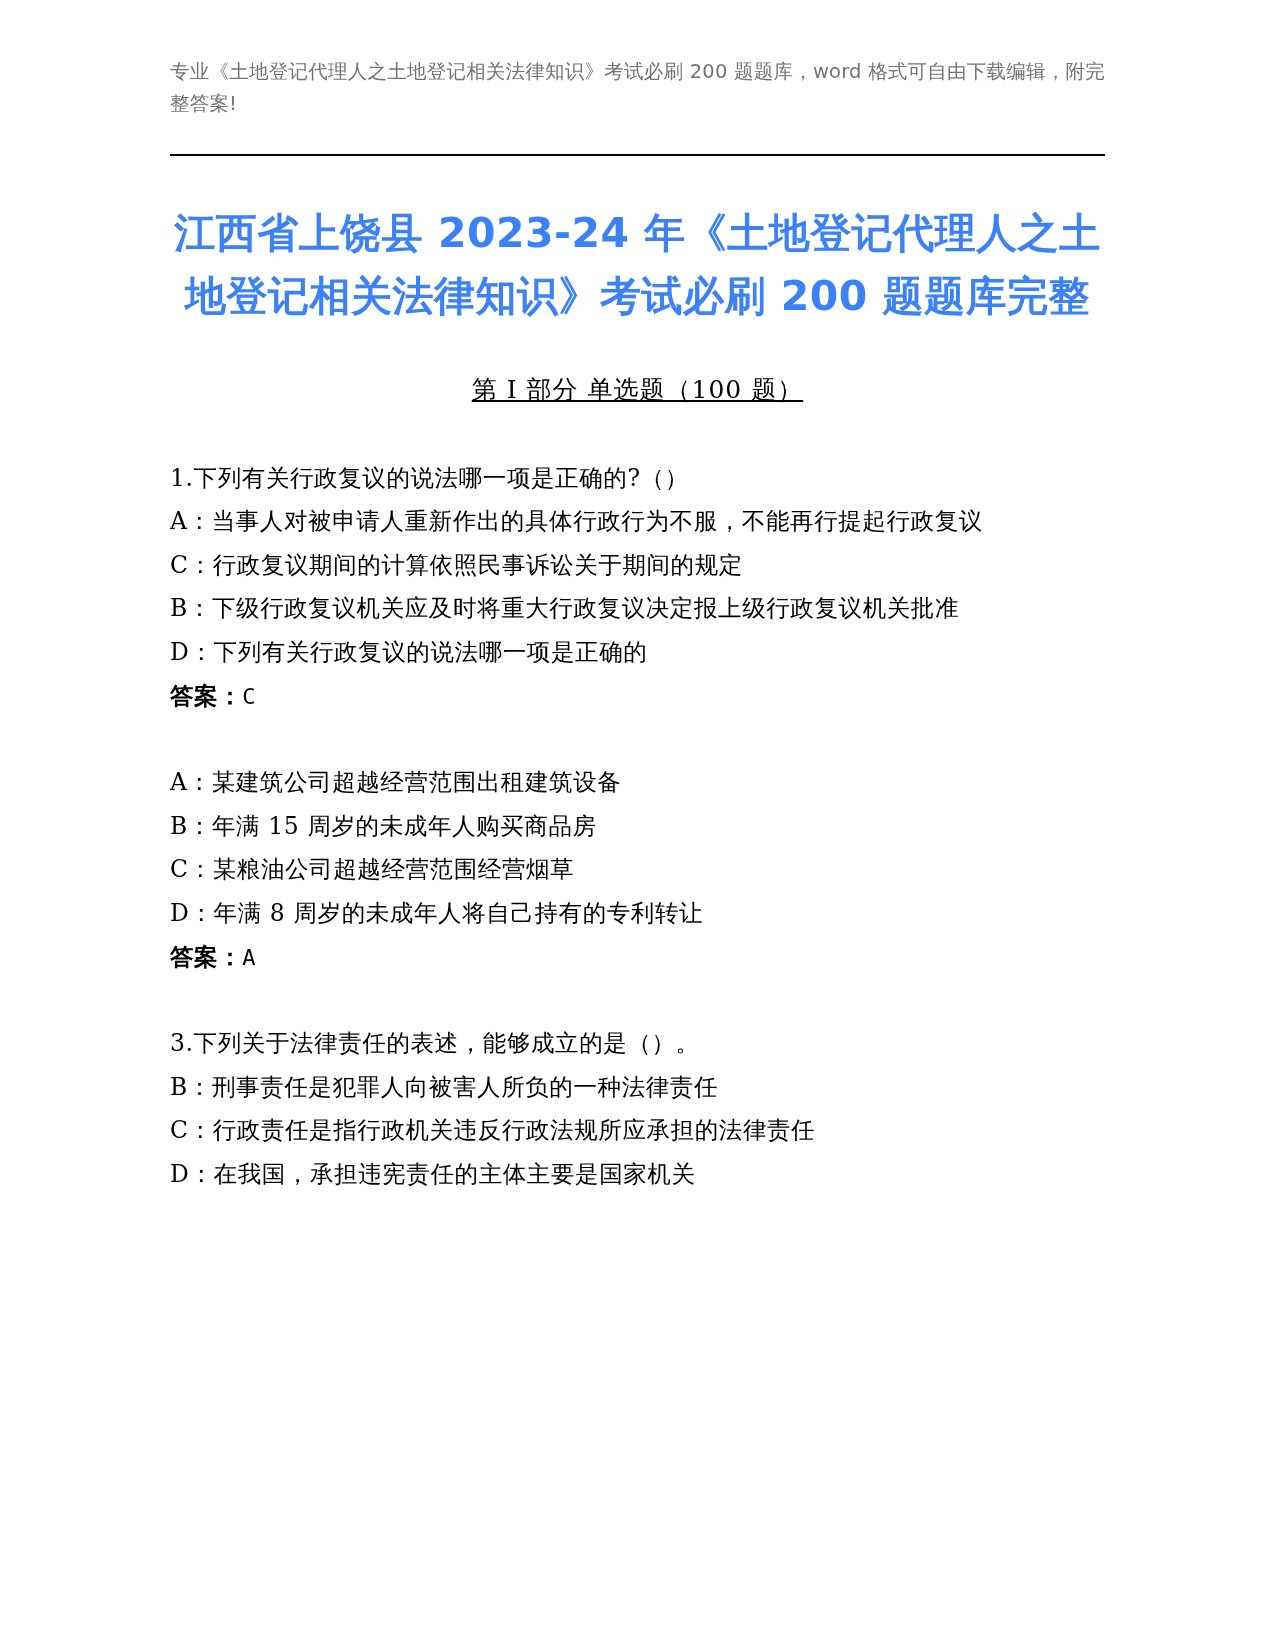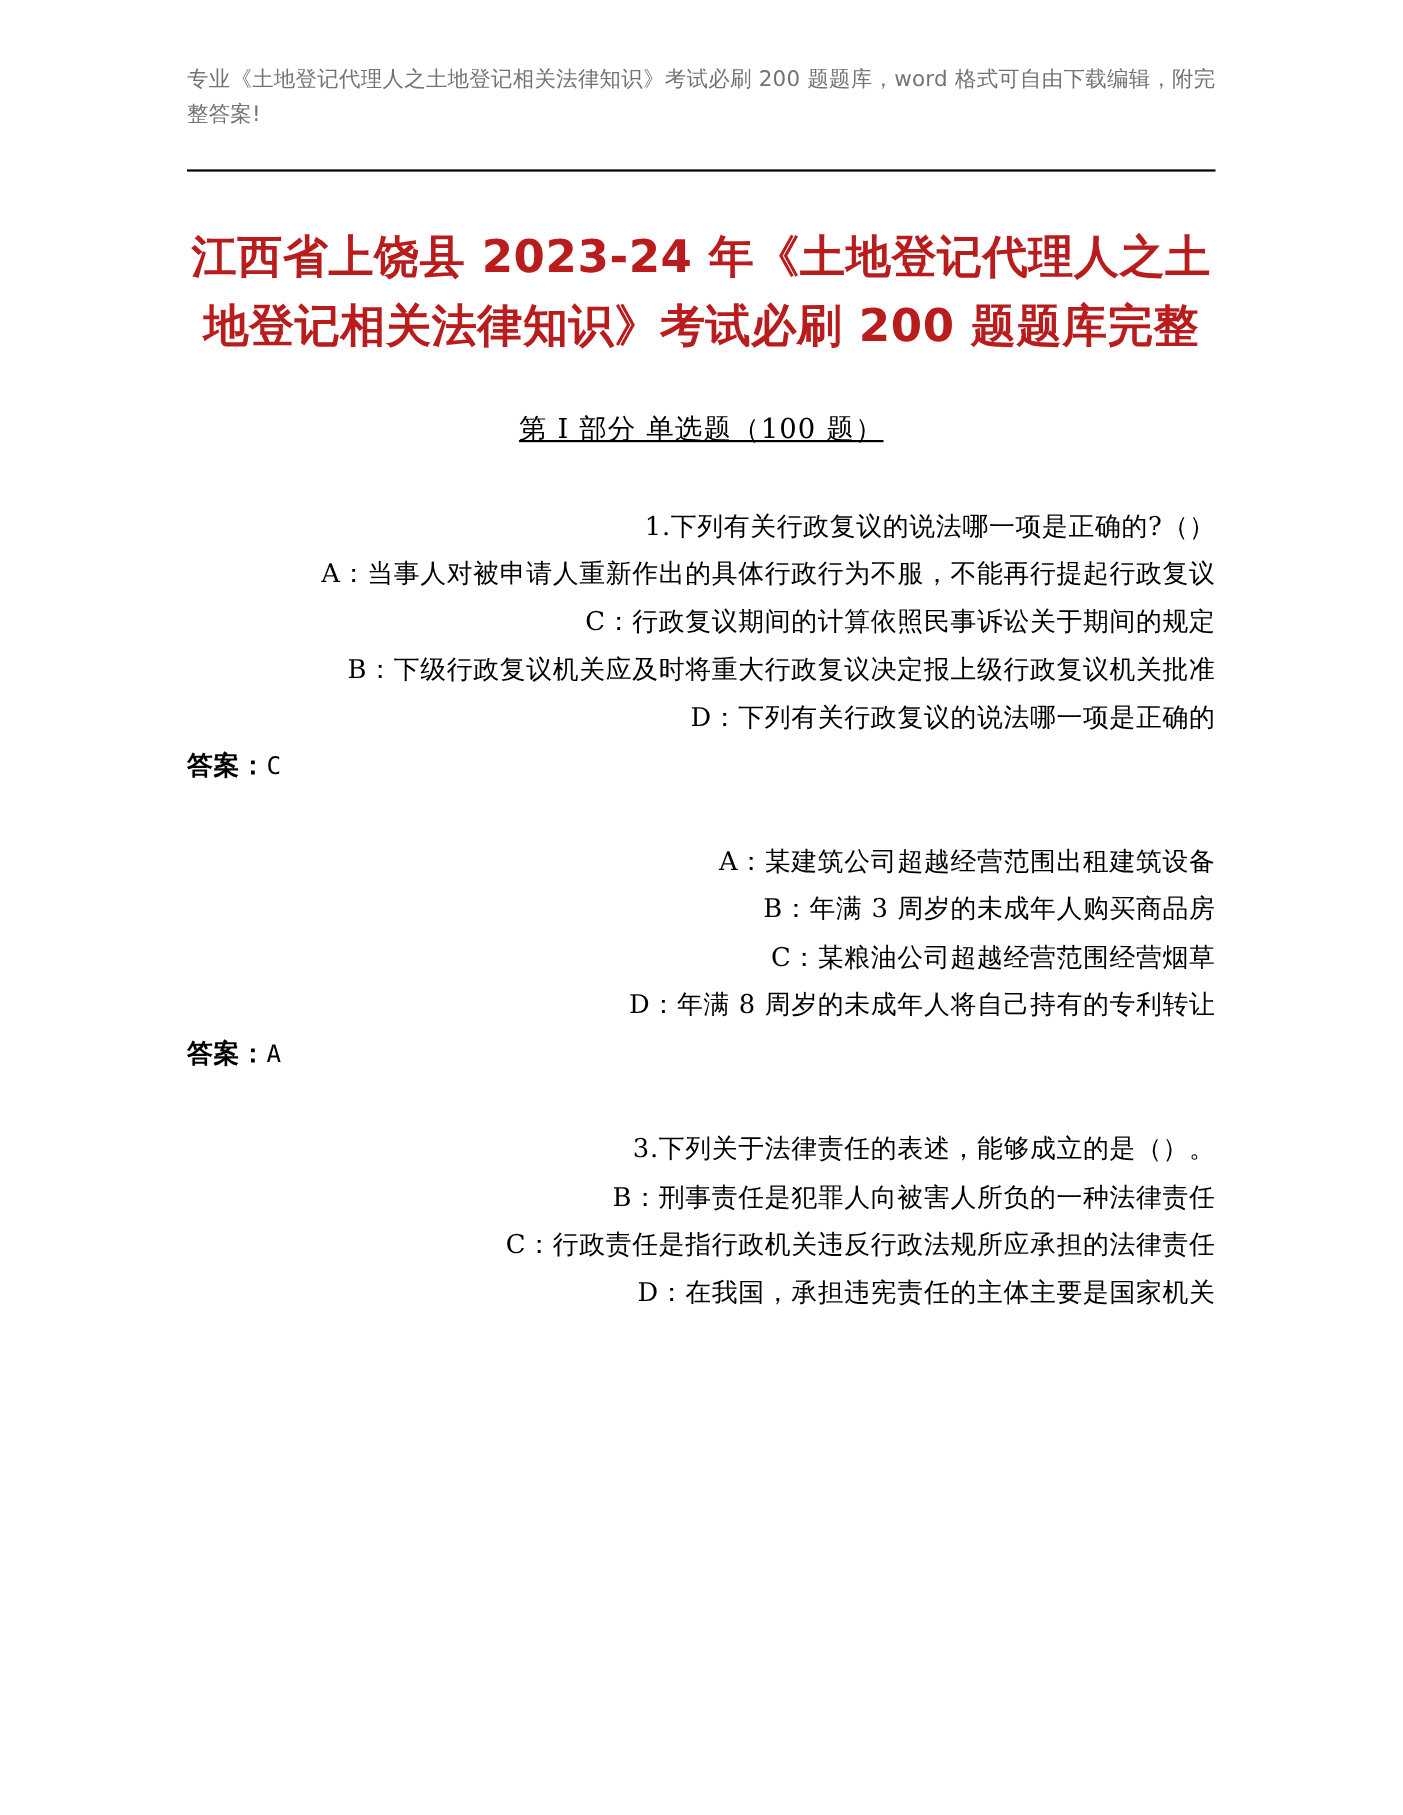--- a/index.html
+++ b/index.html
@@ -27,21 +27,21 @@
     color: #737373;
     text-align: justify;
     letter-spacing: 0.2px;
   }
   .header-rule {
     border: 0;
     border-top: 2.5px solid #000;
     margin: 34px 0 46px 0;
   }
   .doc-title {
-    color: #b91c1c;
+    color: #3b82f6;
     font-size: 41px;
     font-weight: bold;
     line-height: 1.52;
     text-align: center;
     letter-spacing: 0.5px;
     margin: 0 0 46px 0;
     font-family: "DejaVu Sans", "Liberation Sans", sans-serif;
   }
   .section-heading {
     text-align: center;
@@ -53,21 +53,21 @@
   }
   .question-block {
     margin-bottom: 46px;
   }
   .q-stem,
   .q-option {
     font-size: 23.5px;
     line-height: 1.72;
     margin: 0 0 3px 0;
     letter-spacing: 0.6px;
-    text-align: right;
+    text-align: left;
   }
   .q-option {
     padding-left: 0;
   }
   .q-answer {
     font-size: 23.5px;
     line-height: 1.72;
     margin: 4px 0 0 0;
     letter-spacing: 0.6px;
     font-weight: bold;
@@ -95,21 +95,21 @@
     <p class="q-stem">1.下列有关行政复议的说法哪一项是正确的?（）</p>
     <p class="q-option">A：当事人对被申请人重新作出的具体行政行为不服，不能再行提起行政复议</p>
     <p class="q-option">C：行政复议期间的计算依照民事诉讼关于期间的规定</p>
     <p class="q-option">B：下级行政复议机关应及时将重大行政复议决定报上级行政复议机关批准</p>
     <p class="q-option">D：下列有关行政复议的说法哪一项是正确的</p>
     <p class="q-answer"><span>答案：</span><span class="ans-letter">C</span></p>
   </div>
 
   <div class="question-block">
     <p class="q-option">A：某建筑公司超越经营范围出租建筑设备</p>
-    <p class="q-option">B：年满 3 周岁的未成年人购买商品房</p>
+    <p class="q-option">B：年满 15 周岁的未成年人购买商品房</p>
     <p class="q-option">C：某粮油公司超越经营范围经营烟草</p>
     <p class="q-option">D：年满 8 周岁的未成年人将自己持有的专利转让</p>
     <p class="q-answer"><span>答案：</span><span class="ans-letter">A</span></p>
   </div>
 
   <div class="question-block">
     <p class="q-stem">3.下列关于法律责任的表述，能够成立的是（）。</p>
     <p class="q-option">B：刑事责任是犯罪人向被害人所负的一种法律责任</p>
     <p class="q-option">C：行政责任是指行政机关违反行政法规所应承担的法律责任</p>
     <p class="q-option">D：在我国，承担违宪责任的主体主要是国家机关</p>

